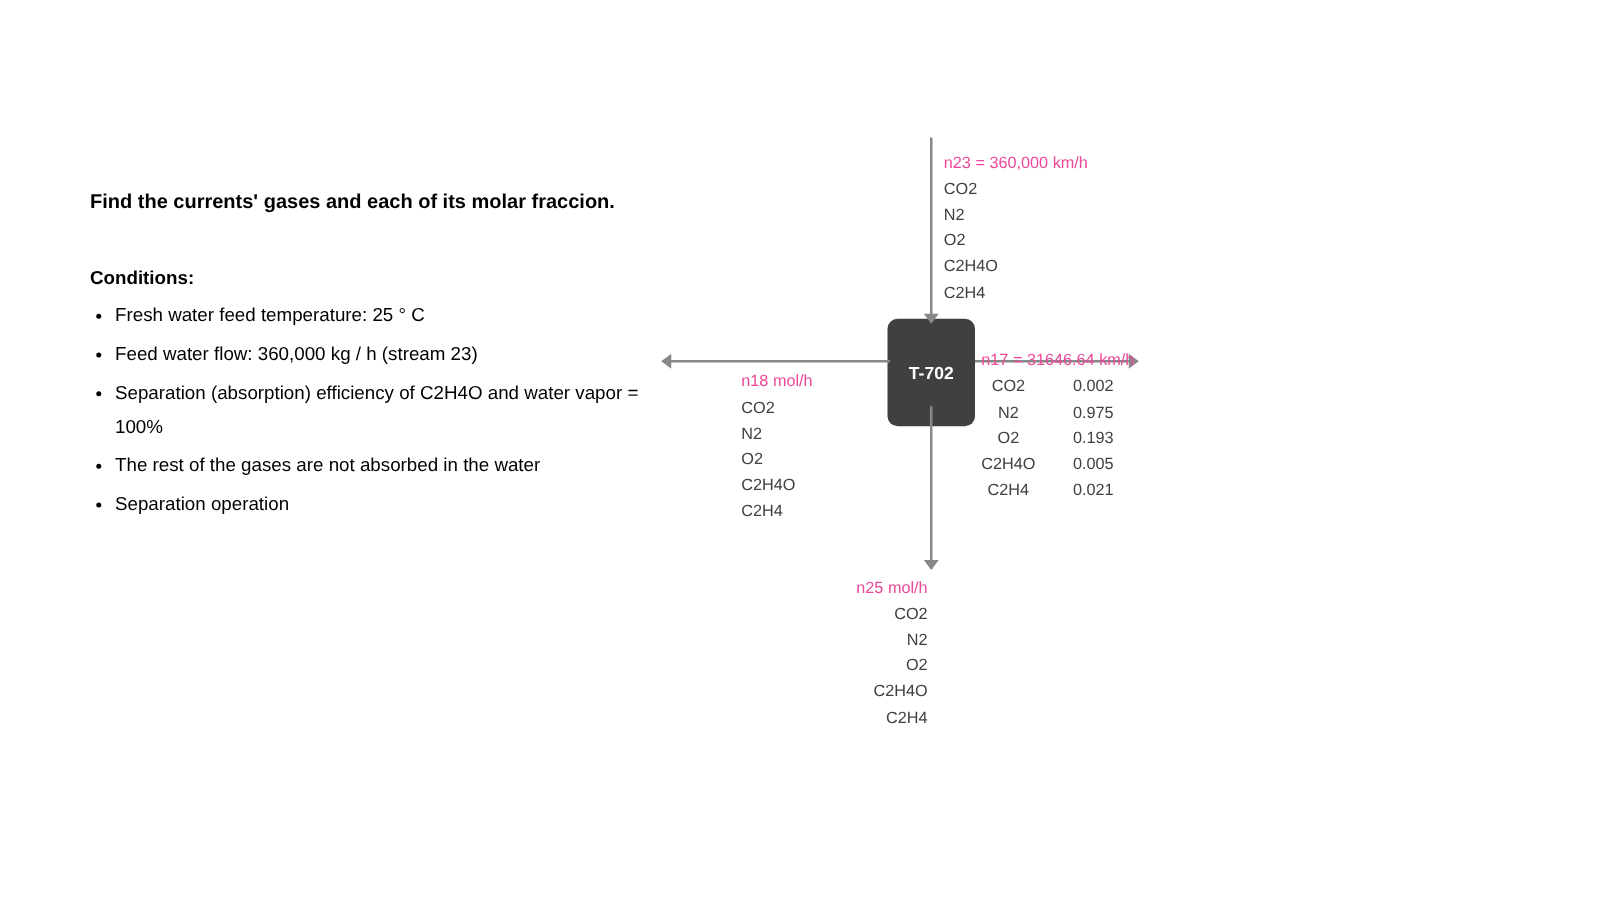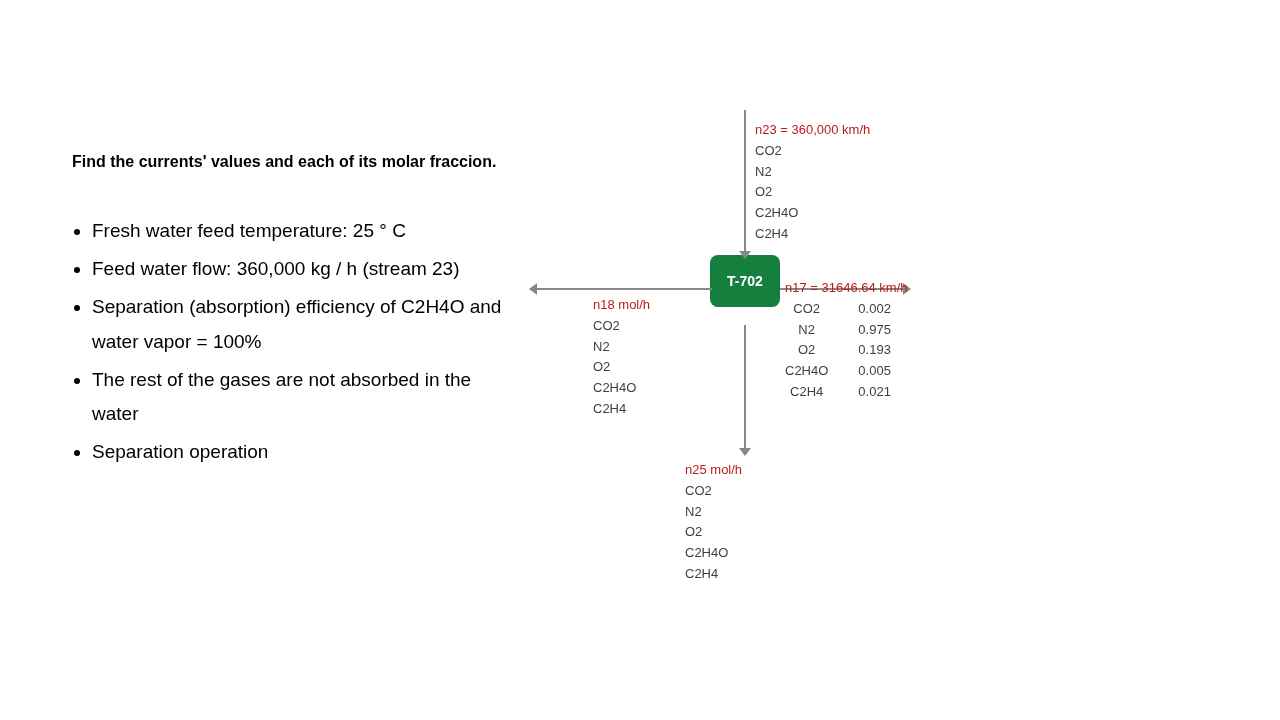--- a/index.html
+++ b/index.html
@@ -31,21 +31,21 @@
     .conditions-title {
       font-size: 15px;
       font-weight: bold;
       margin-bottom: 8px;
     }
 
     .conditions-list {
       list-style: disc;
       padding-left: 20px;
       line-height: 1.8;
-      font-size: 19px;
+      font-size: 15px;
     }
 
     .conditions-list li {
       margin-bottom: 4px;
     }
 
     
     .diagram {
       position: absolute;
       left: 560px;
@@ -53,22 +53,22 @@
       width: 680px;
       height: 480px;
     }
 
     
     .unit-box {
       position: absolute;
       left: 150px;
       top: 145px;
       width: 70px;
-      height: 52px;
-      background: #15803d;
+      height: 86px;
+      background: #404040;
       border-radius: 8px;
       display: flex;
       align-items: center;
       justify-content: center;
       color: white;
       font-weight: bold;
       font-size: 14px;
     }
 
     
@@ -146,21 +146,21 @@
       border-bottom: 6px solid transparent;
       border-left: 8px solid #888;
     }
 
     
     .stream-label {
       position: absolute;
       font-size: 13px;
     }
 
-    .orange { color: #b91c1c; }
+    .orange { color: #ec4899; }
     .green { color: #404040; }
 
     .top-stream {
       position: absolute;
       left: 195px;
       top: 10px;
       text-align: left;
     }
 
     .left-stream {
@@ -173,33 +173,34 @@
       position: absolute;
       left: 225px;
       top: 168px;
       text-align: center;
     }
 
     .bottom-stream {
       position: absolute;
       left: 125px;
       top: 350px;
-      text-align: left;
+      text-align: right;
     }
 
     .stream-line {
       line-height: 1.6;
     }
   </style>
 </head>
 <body>
 
 <div class="left-panel">
-  <div class="main-question">Find the currents' values and each of its molar fraccion.</div>
-
+  <div class="main-question">Find the currents' gases and each of its molar fraccion.</div>
+
+  <div class="conditions-title">Conditions:</div>
   <ul class="conditions-list">
     <li>Fresh water feed temperature: 25 ° C</li>
     <li>Feed water flow: 360,000 kg / h (stream 23)</li>
     <li>Separation (absorption) efficiency of C2H4O and water vapor = 100%</li>
     <li>The rest of the gases are not absorbed in the water</li>
     <li>Separation operation</li>
   </ul>
 </div>
 
 <div class="diagram">

